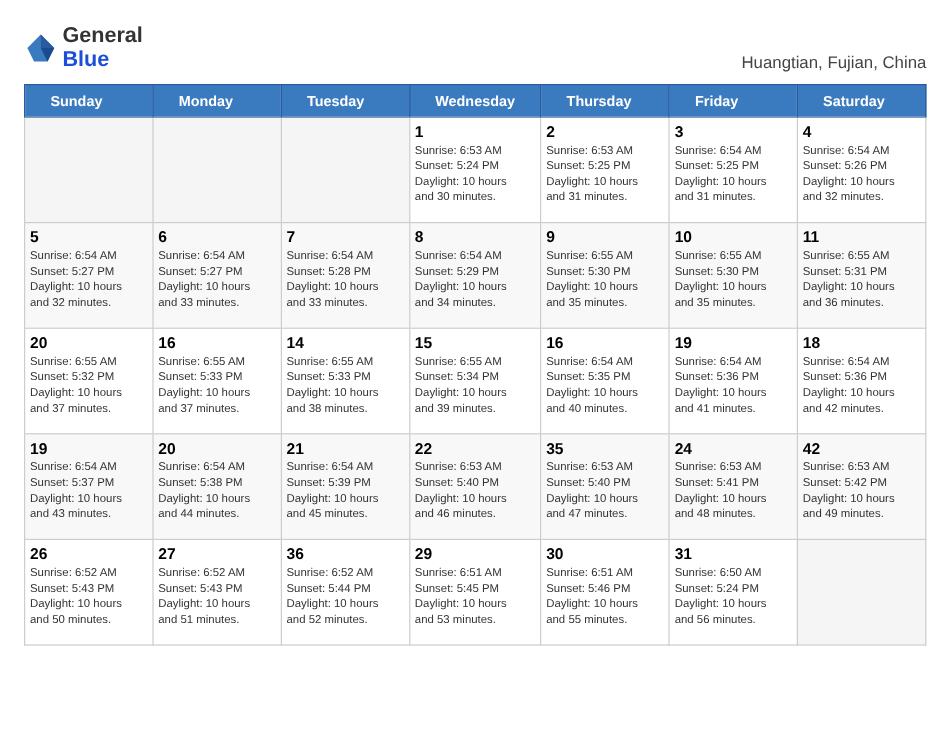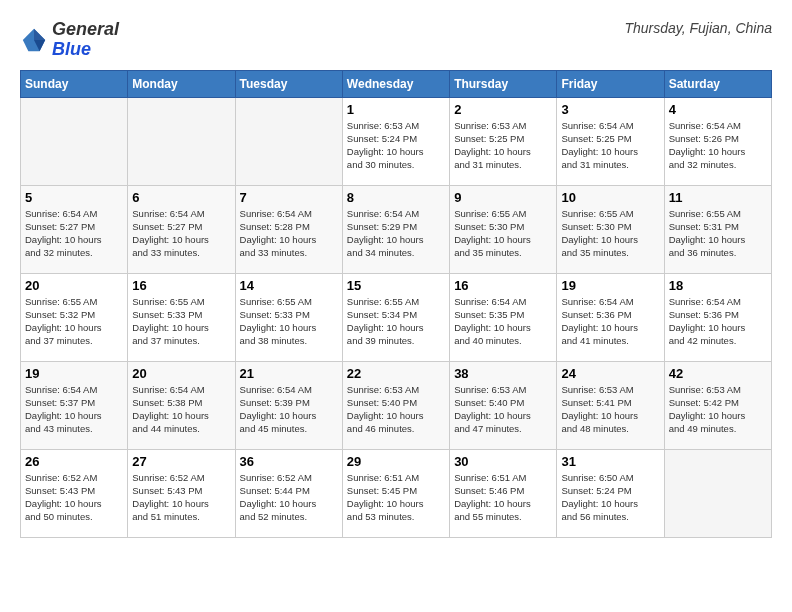--- a/index.html
+++ b/index.html
@@ -6,23 +6,22 @@
     body {
       font-family: Arial, sans-serif;
       background: #fff;
       width: 792px;
       min-height: 612px;
       padding: 20px;
     }
     .header {
       display: flex;
       justify-content: space-between;
-      align-items: flex-start;
+      align-items: flex-end;
       margin-bottom: 10px;
-      font-style: italic;
     }
     .logo {
       display: flex;
       align-items: center;
       gap: 4px;
     }
     .logo-text {
       font-size: 18px;
       font-weight: bold;
       line-height: 1.1;
@@ -47,21 +46,21 @@
       color: #444;
     }
     .calendar {
       width: 100%;
       border-collapse: collapse;
       font-size: 11px;
     }
     .calendar th {
       background-color: #3a7abf;
       color: white;
-      padding: 6px 4px;
+      padding: 6px 21px;
       text-align: left;
       font-size: 12px;
       font-weight: bold;
       border: 1px solid #2a5a9f;
     }
     .calendar td {
       border: 1px solid #ccc;
       vertical-align: top;
       padding: 4px;
       height: 88px;
@@ -95,21 +94,21 @@
       <polygon points="20,4 36,20 28,36 12,36 4,20" fill="#3a7abf"></polygon>
       <polygon points="20,4 36,20 20,20" fill="#2a5a9f"></polygon>
       <polygon points="20,20 36,20 28,36" fill="#1a4a8f"></polygon>
     </svg>
     <div class="logo-text">
       <span class="logo-general">General</span><br>
       <span class="logo-blue">Blue</span>
     </div>
   </div>
   <div class="title-block">
-    <div class="subtitle">Thursday, Fujian, China</div>
+    <div class="subtitle">Huangtian, Fujian, China</div>
   </div>
 </div>
 
 <table class="calendar">
   <thead>
     <tr>
     <th>Sunday</th>
         <th>Monday</th>
         <th>Tuesday</th>
         <th>Wednesday</th>
@@ -277,21 +276,21 @@
 and 45 minutes.</div>
         </td>
         <td>
           <span class="day-number">22</span>
           <div class="day-info" style="white-space: pre-line;">Sunrise: 6:53 AM
 Sunset: 5:40 PM
 Daylight: 10 hours
 and 46 minutes.</div>
         </td>
         <td>
-          <span class="day-number">38</span>
+          <span class="day-number">35</span>
           <div class="day-info" style="white-space: pre-line;">Sunrise: 6:53 AM
 Sunset: 5:40 PM
 Daylight: 10 hours
 and 47 minutes.</div>
         </td>
         <td>
           <span class="day-number">24</span>
           <div class="day-info" style="white-space: pre-line;">Sunrise: 6:53 AM
 Sunset: 5:41 PM
 Daylight: 10 hours

